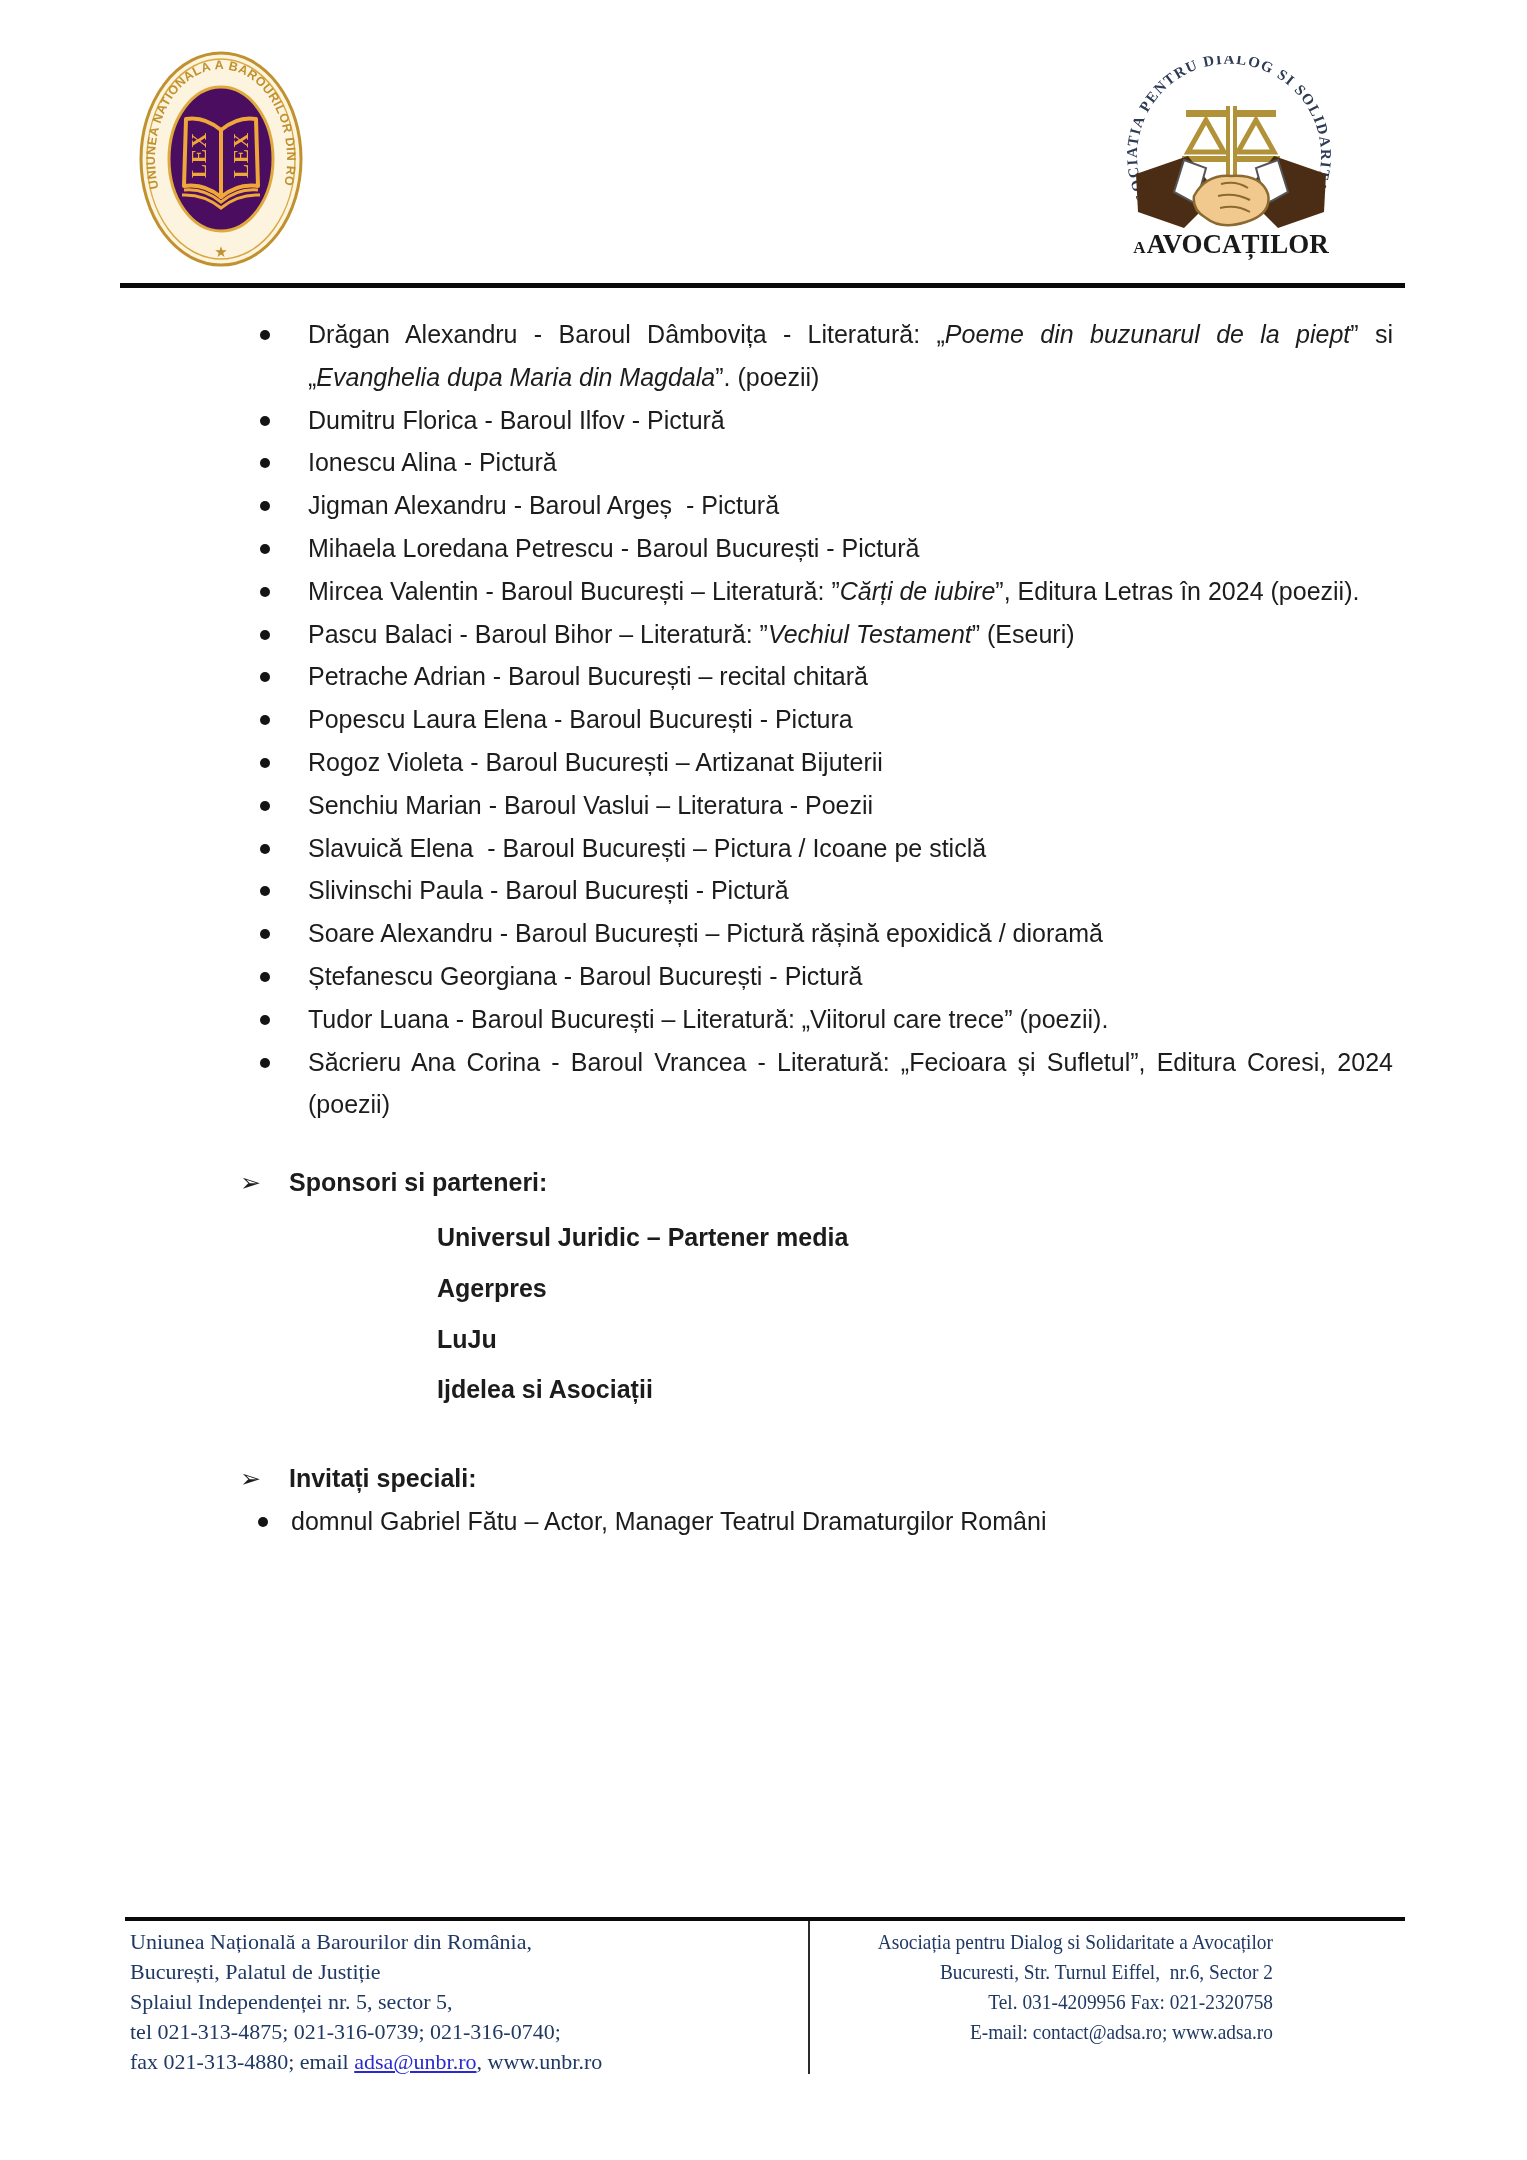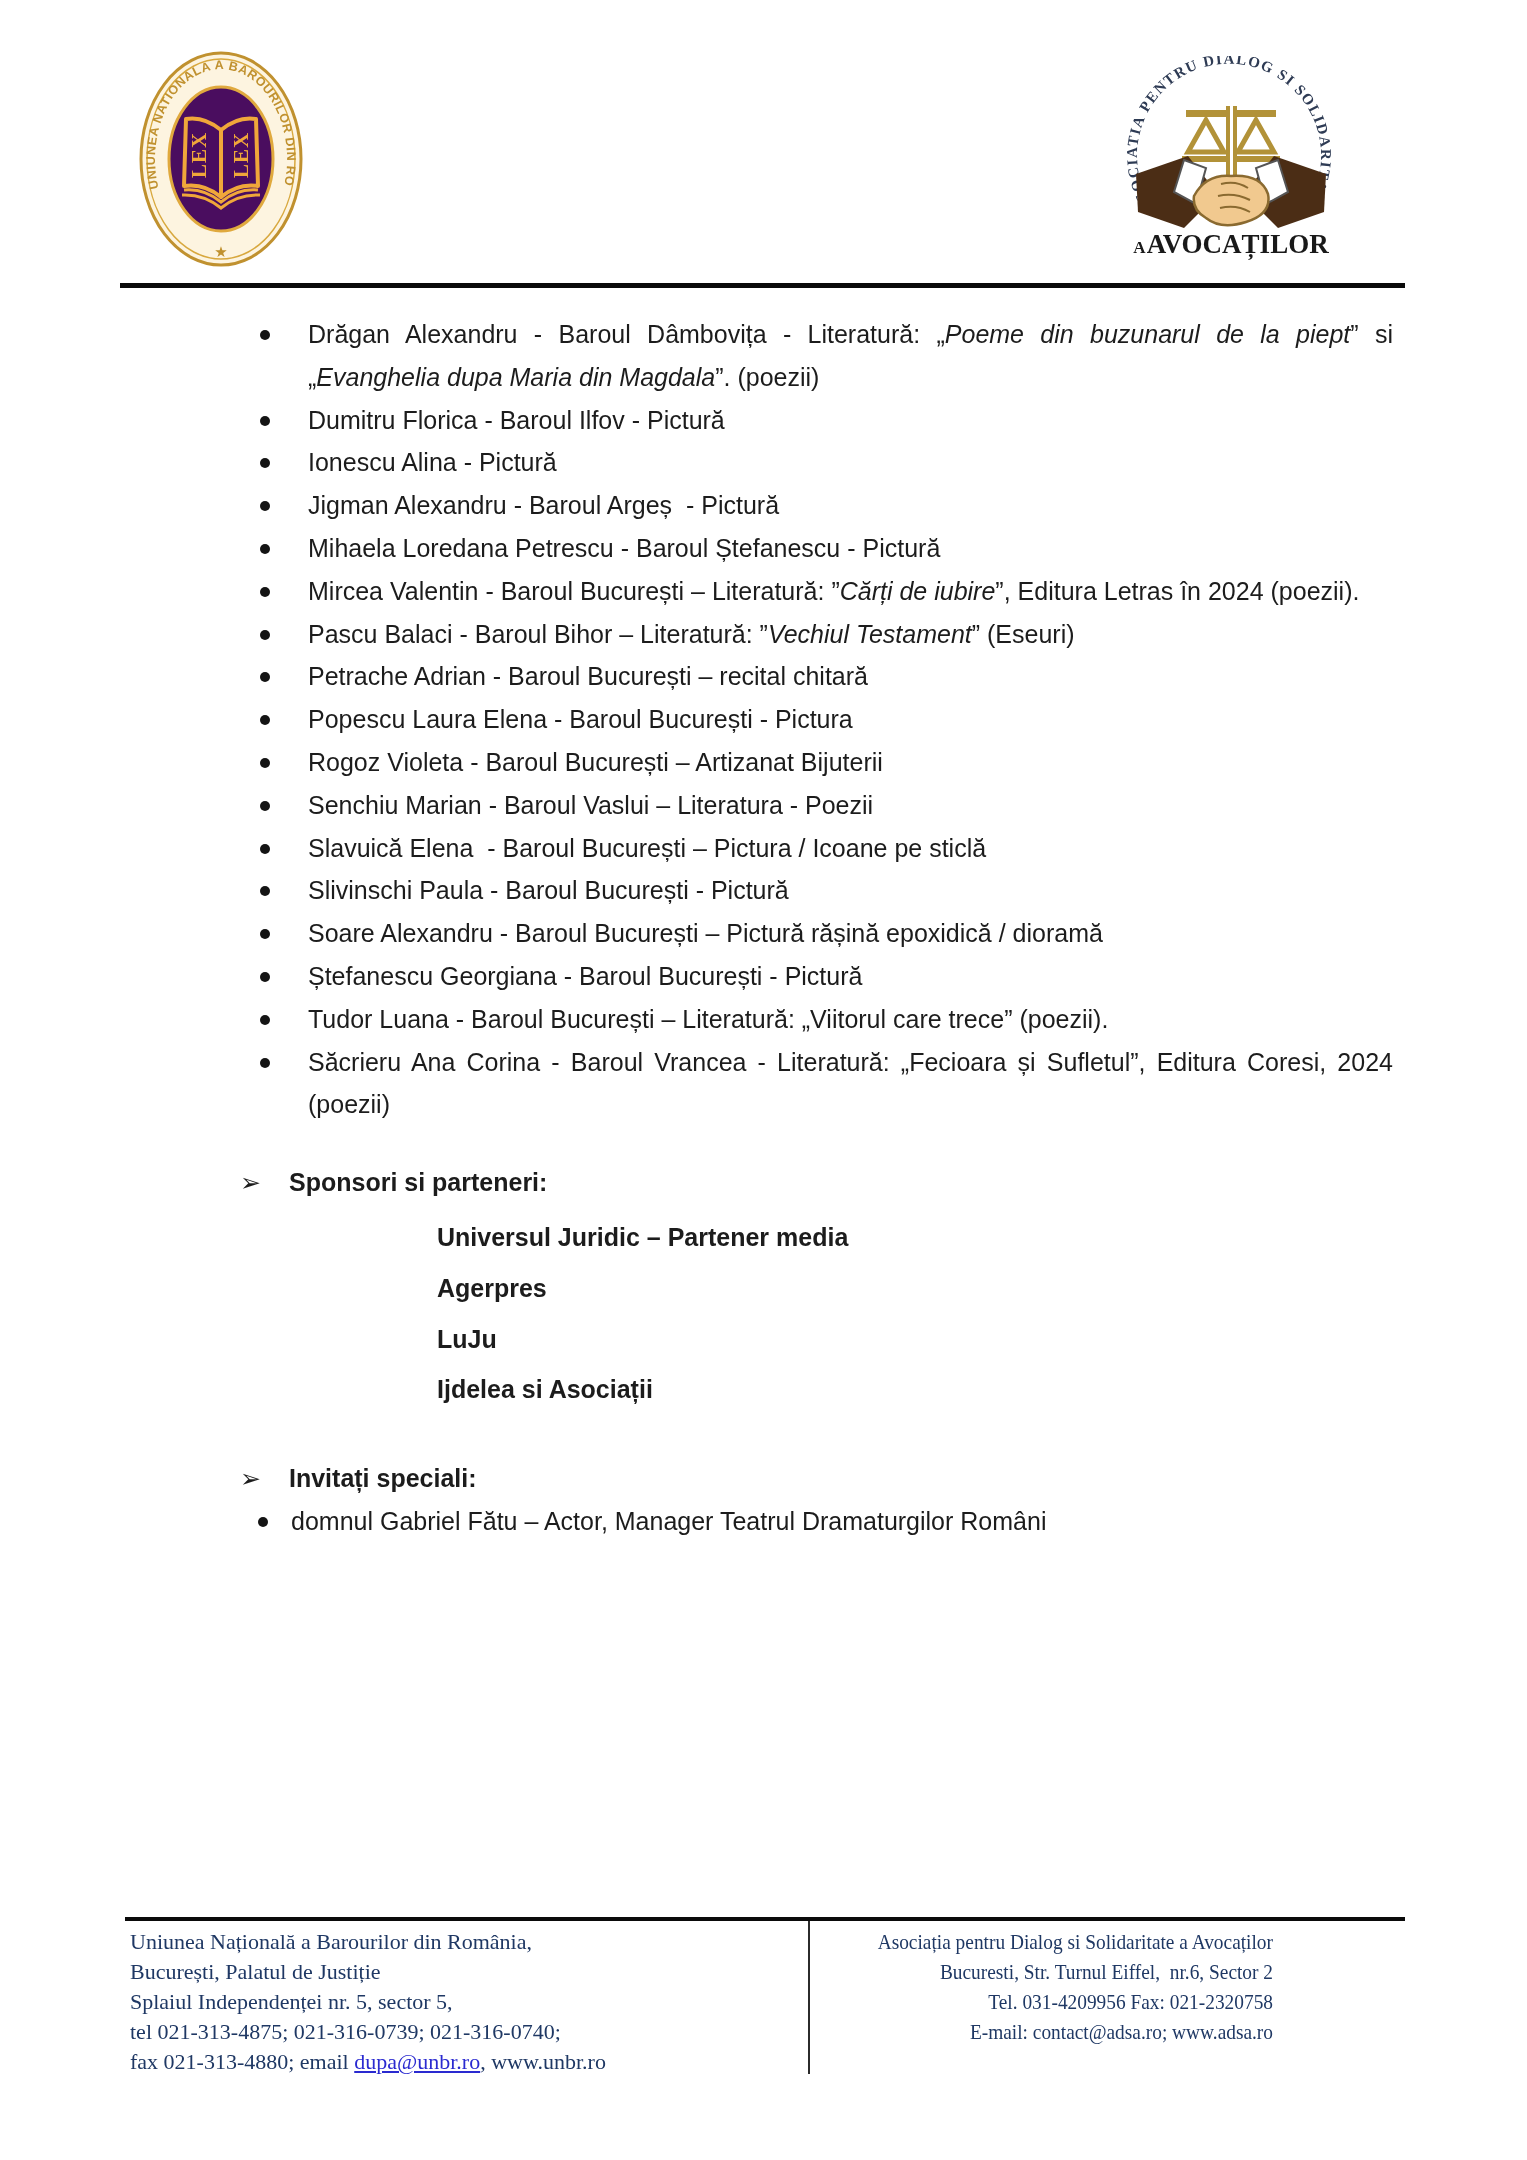--- a/index.html
+++ b/index.html
@@ -117,21 +117,21 @@
   </svg>
 
   <div class="header-rule"></div>
 
   <div class="content">
     <ul class="participants">
         <li><span>Drăgan Alexandru - Baroul Dâmbovița - Literatură: „</span><span class="it">Poeme din buzunarul de la piept</span><span>” si „</span><span class="it">Evanghelia dupa Maria din Magdala</span><span>”. (poezii)</span></li>
         <li><span>Dumitru Florica - Baroul Ilfov - Pictură</span></li>
         <li><span>Ionescu Alina - Pictură</span></li>
         <li><span>Jigman Alexandru - Baroul Argeș&nbsp; - Pictură</span></li>
-        <li><span>Mihaela Loredana Petrescu - Baroul Ștefanescu - Pictură</span></li>
+        <li><span>Mihaela Loredana Petrescu - Baroul București - Pictură</span></li>
         <li><span>Mircea Valentin - Baroul București – Literatură: ”</span><span class="it">Cărți de iubire</span><span>”, Editura Letras în 2024 (poezii).</span></li>
         <li><span>Pascu Balaci - Baroul Bihor – Literatură: ”</span><span class="it">Vechiul Testament</span><span>” (Eseuri)</span></li>
         <li><span>Petrache Adrian - Baroul București – recital chitară</span></li>
         <li><span>Popescu Laura Elena - Baroul București - Pictura</span></li>
         <li><span>Rogoz Violeta - Baroul București – Artizanat Bijuterii</span></li>
         <li><span>Senchiu Marian - Baroul Vaslui – Literatura - Poezii</span></li>
         <li><span>Slavuică Elena&nbsp; - Baroul București – Pictura / Icoane pe sticlă</span></li>
         <li><span>Slivinschi Paula - Baroul București - Pictură</span></li>
         <li><span>Soare Alexandru - Baroul București – Pictură rășină epoxidică / dioramă</span></li>
         <li><span>Ștefanescu Georgiana - Baroul București - Pictură</span></li>
@@ -153,21 +153,21 @@
       </ul>
   </div>
 
   <div class="footer-rule"></div>
   <div class="footer-divider"></div>
   <div class="footer-col footer-left">
       <div><span>Uniunea Națională a Barourilor din România,</span></div>
       <div><span>București, Palatul de Justiție</span></div>
       <div><span>Splaiul Independenței nr. 5, sector 5,</span></div>
       <div><span>tel 021-313-4875; 021-316-0739; 021-316-0740;</span></div>
-      <div><span>fax 021-313-4880; email </span><a class="flink" href="#">dupa@unbr.ro</a><span>, www.unbr.ro</span></div>
+      <div><span>fax 021-313-4880; email </span><a class="flink" href="#">adsa@unbr.ro</a><span>, www.unbr.ro</span></div>
     </div>
   <div class="footer-col footer-right">
       <div><span>Asociația pentru Dialog si Solidaritate a Avocaților</span></div>
       <div><span>Bucuresti, Str. Turnul Eiffel,&nbsp; nr.6, Sector 2</span></div>
       <div><span>Tel. 031-4209956 Fax: 021-2320758</span></div>
       <div><span>E-mail: contact@adsa.ro; www.adsa.ro</span></div>
     </div>
 
 </div>
 

